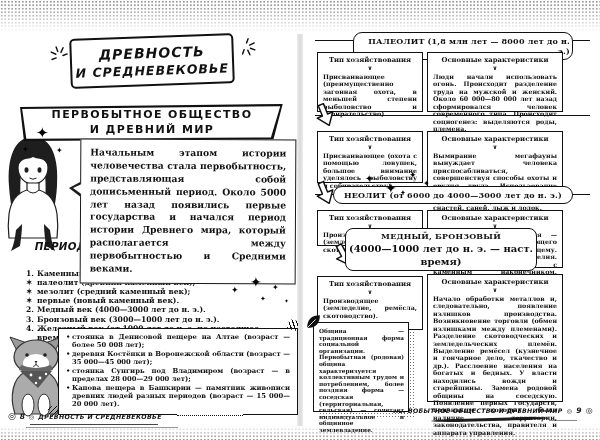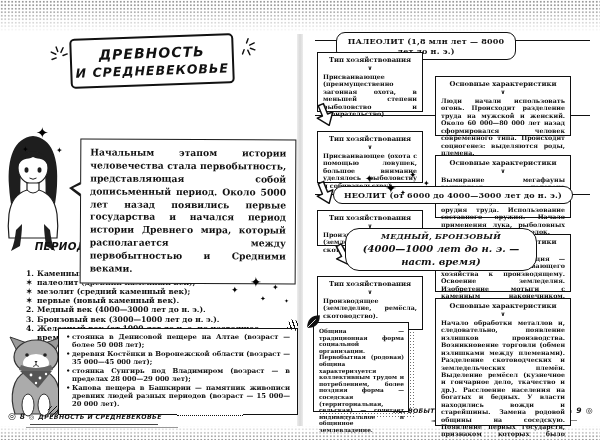--- a/index.html
+++ b/index.html
@@ -91,39 +91,39 @@
   .lp-footer .pg { font-size:7.5px; }
   .lp-footer .ft { font-size:6.2px; letter-spacing:0.4px; }
   .lp-rule1 { position:absolute; left:30px; top:390px; width:128px; border-top:1.2px solid #444; }
   .lp-rule2 { position:absolute; left:26px; top:393px; width:152px; border-top:1px solid #999; }
 
   
   .hline { position:absolute; left:12px; right:10px; border-top:1.2px solid #111; z-index:0; }
   .h1 { top:6px; } .h2 { top:81px; } .h3 { top:160px; }
   .pill { position:absolute; border:1.4px solid #101010; border-radius:9px; background:#fff;
     text-align:center; font-weight:bold; font-size:8px; padding:3px 2px; letter-spacing:0.2px; z-index:1; }
-  .p1 { left:33px; top:-2px; width:180px; }
+  .p1 { left:50px; top:-2px; width:220px;text-align:right; }
   .p2 { left:50px; top:73px; width:212px; }
   .p3 { left:30px; top:152px; width:240px; }
 
   .fbox { position:absolute; border:1.2px solid #101010; background:#fff; padding:3px 5px 4px;
     font-size:6.3px; font-weight:bold; line-height:1.18; text-align:justify; z-index:1; }
   .fbox .fh { text-align:center; font-size:6.8px; }
   .chev { text-align:center; font-size:6px; line-height:6px; margin:1px 0 2px;
     font-family:"DejaVu Sans",sans-serif; }
   .col-l { left:14px; width:106px; }
-  .col-r { left:132px; width:136px;margin-top:24px; }
+  .col-r { left:124px; width:136px; }
   .b1t { top:18px; height:60px; } .b1c { top:18px; height:60px; }
   .b2t { top:97px; height:52px; } .b2c { top:97px; height:63px; }
   .b3t { top:176px; height:36px; } .b3c { top:176px; height:58px; }
   .b4t { top:242px; height:54px; } .b4c { top:240px; height:128px; }
 
   .s4head { position:absolute; left:42px; top:194px; width:192px; border:1.4px solid #101010;
-    border-radius:14px; background:#fff; text-align:center; padding:3px 2px 2px;
-    font-weight:bold; z-index:2;font-style:italic; }
+    border-radius:8px; background:#fff; text-align:center; padding:3px 2px 2px;
+    font-weight:bold; z-index:2; }
   .s4head .hl { font-size:8px; line-height:1.2; letter-spacing:0.2px; }
   .s4head .hd { font-size:10px; line-height:1.3; }
 
   .arrow { position:absolute; width:22px; height:26px; z-index:2; }
   .a1 { left:11px; top:68px; transform:rotate(-22deg); }
   .a2 { left:11px; top:146px; transform:rotate(-22deg); }
   .a3 { left:30px; top:208px; transform:rotate(-28deg); }
 
   .rsp1 { left:62px; top:140px; font-size:10px; }
   .rsp2 { left:82px; top:147px; font-size:14px; }
@@ -173,20 +173,28 @@
   <svg class="burst bu2" viewBox="0 0 20 20">
     <g stroke="#111" stroke-width="1.6" stroke-linecap="round">
       <line x1="10" y1="0" x2="10" y2="6"></line>
         <line x1="3" y1="4" x2="7" y2="8"></line>
       <line x1="17" y1="4" x2="13" y2="8"></line>
         <line x1="1" y1="12" x2="6" y2="12"></line>
       <line x1="19" y1="12" x2="14" y2="12"></line>
     </g>
   </svg>
 
+  <div class="lp-sub comic">
+    <div class="outer"></div>
+    <div class="inner"></div>
+    <div class="txt">
+      <div>ПЕРВОБЫТНОЕ ОБЩЕСТВО</div>
+      <div>И ДРЕВНИЙ МИР</div>
+    </div>
+  </div>
 
   <span class="star sp1">✦</span>
   <span class="star sp2">✦</span>
   <span class="star sp3">✦</span>
 
   <svg class="lp-girl" viewBox="0 0 70 140">
     <path d="M35 6 C16 8 9 28 11 56 C12 74 16 88 18 100 L24 94 C22 64 21 44 26 32 C31 22 39 22 44 32 C49 44 48 64 46 94 L52 100 C54 88 58 74 59 56 C61 28 54 8 35 6 Z" fill="#1e1e1e"></path>
     <ellipse cx="35" cy="38" rx="15" ry="16" fill="#fff" stroke="#1e1e1e" stroke-width="1.2"></ellipse>
     <path d="M20 36 C19 17 51 17 50 36 C46 27 42 30 35 27 C29 30 24 27 20 36 Z" fill="#1e1e1e"></path>
     <ellipse cx="28.5" cy="40" rx="2" ry="2.8" fill="#1e1e1e"></ellipse>

